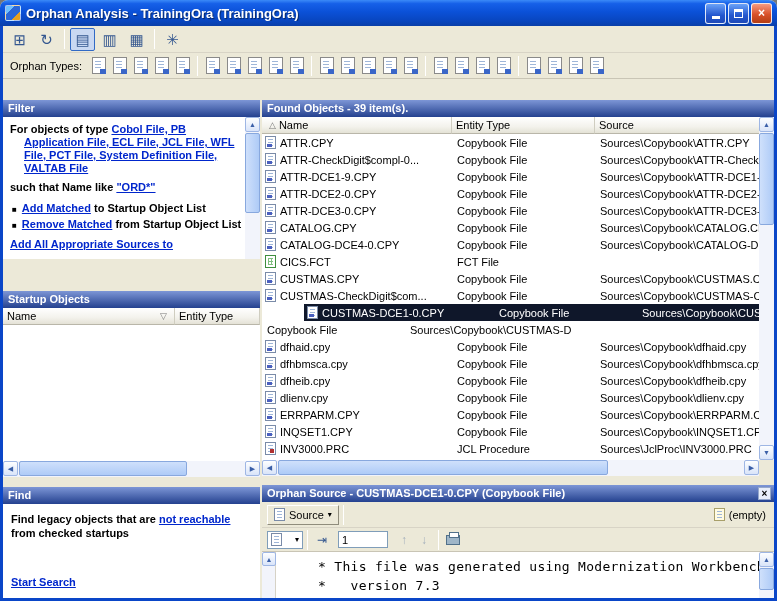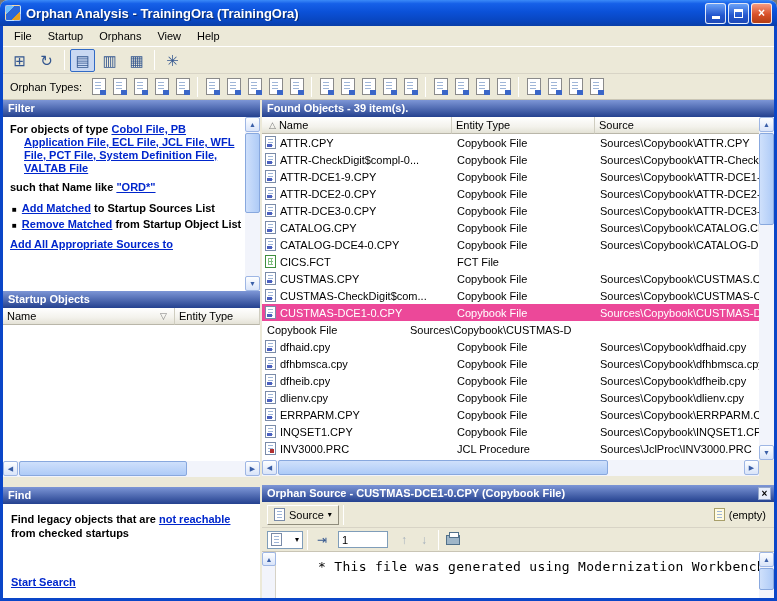--- a/index.html
+++ b/index.html
@@ -44,21 +44,21 @@
   .ft-btn span.mark { position:absolute; right:2px; bottom:2px; width:6px; height:5px; background:#3A66C8; }
 
   
   .main { position:absolute; top:100px; left:0; right:0; bottom:3px; background:#ECE9D8; }
   .panel-header { position:absolute; height:17px; line-height:17px; padding-left:5px; color:#fff; font-weight:bold;
     background:linear-gradient(180deg,#7D96D6,#24418F); overflow:hidden; white-space:nowrap; }
   .white-panel { position:absolute; background:#fff; overflow:hidden; }
 
   
   #filter-header { left:3px; top:0; width:257px; }
-  #filter-content { left:3px; top:17px; width:257px; height:174px; }
+  #filter-content { left:3px; top:17px; width:257px; height:142px; }
   .f-text { position:absolute; left:0; top:0; right:15px; bottom:0; padding:6px 3px 0 7px; font-weight:bold; line-height:13px; overflow:hidden; }
   .f-text p { margin-bottom:6px; }
   .hang { padding-left:14px; text-indent:-14px; }
   a.lnk { color:#0026CC; text-decoration:underline; cursor:pointer; font-weight:bold; }
   .f-text ul { list-style:none; margin:8px 0 6px 2px; }
   .f-text li { padding-left:13px; text-indent:-13px; margin-bottom:2px; }
   .f-text li .bul { font-size:8px; margin-right:5px; }
 
   
   .sb { position:absolute; background:#F2F4FB; }
@@ -90,21 +90,21 @@
   #find-content { left:3px; top:404px; width:257px; height:94px; }
   .find-text { padding:8px 10px 0 8px; font-weight:bold; line-height:14px; }
   .start-search { position:absolute; left:8px; bottom:10px; }
 
   
   #fo-header { left:262px; top:0; width:512px; }
   #fo-colhead { left:262px; top:17px; width:497px; }
   .ch-name { width:190px; } .ch-type { width:143px; } .ch-src { flex:1; border-right:none; }
   #fo-rows { left:262px; top:34px; width:497px; height:326px; }
   .fo-row { display:flex; height:17px; align-items:center; }
-  .fo-row.selected { background:#ec4899; color:#fff; }
+  .fo-row.selected { background:#0f172a; color:#fff;margin-left:42px; }
   .cell { overflow:hidden; white-space:nowrap; }
   .c-name { width:190px; display:flex; align-items:center; gap:4px; padding-left:3px; flex:none; }
   .c-type { width:143px; padding-left:5px; flex:none; }
   .c-src { flex:1; padding-left:5px; }
   .nm { overflow:hidden; white-space:nowrap; }
   .doc-icon { width:11px; height:13px; background:#fff; border:1px solid #7A8BA8; position:relative; flex:none; }
   .doc-icon::before { content:""; position:absolute; left:2px; right:2px; top:2px; height:7px;
     background:repeating-linear-gradient(180deg,#9FB6D8 0 1px,transparent 1px 3px); }
   .icon-copybook::after { content:""; position:absolute; bottom:1px; left:1px; width:5px; height:3px; background:#4A5FBF; }
   .icon-fct { border-color:#3E8E3E; }
@@ -164,27 +164,20 @@
     <span class="title-text">Orphan Analysis - TrainingOra (TrainingOra)</span>
     <span class="win-btn">
         <span class="glyph-min"></span>
       </span>
     <span class="win-btn">
         <span class="glyph-max"></span>
       </span>
     <span class="win-btn close">×</span>
   </div>
 
-  <div class="menubar" id="menubar">
-      <span class="menu-item">File</span>
-      <span class="menu-item">Startup</span>
-      <span class="menu-item">Orphans</span>
-      <span class="menu-item">View</span>
-      <span class="menu-item">Help</span>
-    </div>
 
   <div class="toolbar tb1" id="toolbar1">
       <button class="tb-btn">
         <span class="tb-glyph">⊞</span>
       </button>
       <button class="tb-btn">
         <span class="tb-glyph">↻</span>
       </button>
       <span class="tb-sep"></span>
       <button class="tb-btn pressed">
@@ -282,21 +275,21 @@
   </div>
 
   <div class="main">
 
     <div class="panel-header" id="filter-header">Filter</div>
     <div class="white-panel" id="filter-content">
       <div class="f-text">
         <p class="hang"><span>For objects of type </span><a class="lnk">Cobol File, PB Application File, ECL File, JCL File, WFL File, PCT File, System Definition File, VALTAB File</a></p>
         <p><span>such that Name like </span><a class="lnk">"ORD*"</a></p>
         <ul>
-          <li><span class="bul">■</span><a class="lnk">Add Matched</a><span> to Startup Sources List</span></li>
+          <li><span class="bul">■</span><a class="lnk">Add Matched</a><span> to Startup Object List</span></li>
           <li><span class="bul">■</span><a class="lnk">Remove Matched</a><span> from Startup Object List</span></li>
         </ul>
         <p><a class="lnk">Add All Appropriate Sources to</a></p>
       </div>
       <div class="sb" id="f-vscroll">
         <span class="sb-btn up">▲</span>
         <span class="sb-thumb"></span>
         <span class="sb-btn down">▼</span>
       </div>
     </div>
@@ -529,20 +522,21 @@
       <button class="sm-btn">
           <span class="print-icon"></span>
         </button>
     </div>
     <div class="white-panel" id="os-code">
       <div class="code-gutter">
         <span class="sb-btn">▲</span>
       </div>
       <div class="code-text">
         <pre>* This file was generated using Modernization Workbench</pre>
+        <pre>*   version 7.3</pre>
       </div>
       <div class="code-vscroll">
         <span class="sb-btn">▲</span>
         <span class="sb-thumb"></span>
       </div>
     </div>
 
   </div>
 </div>
 

